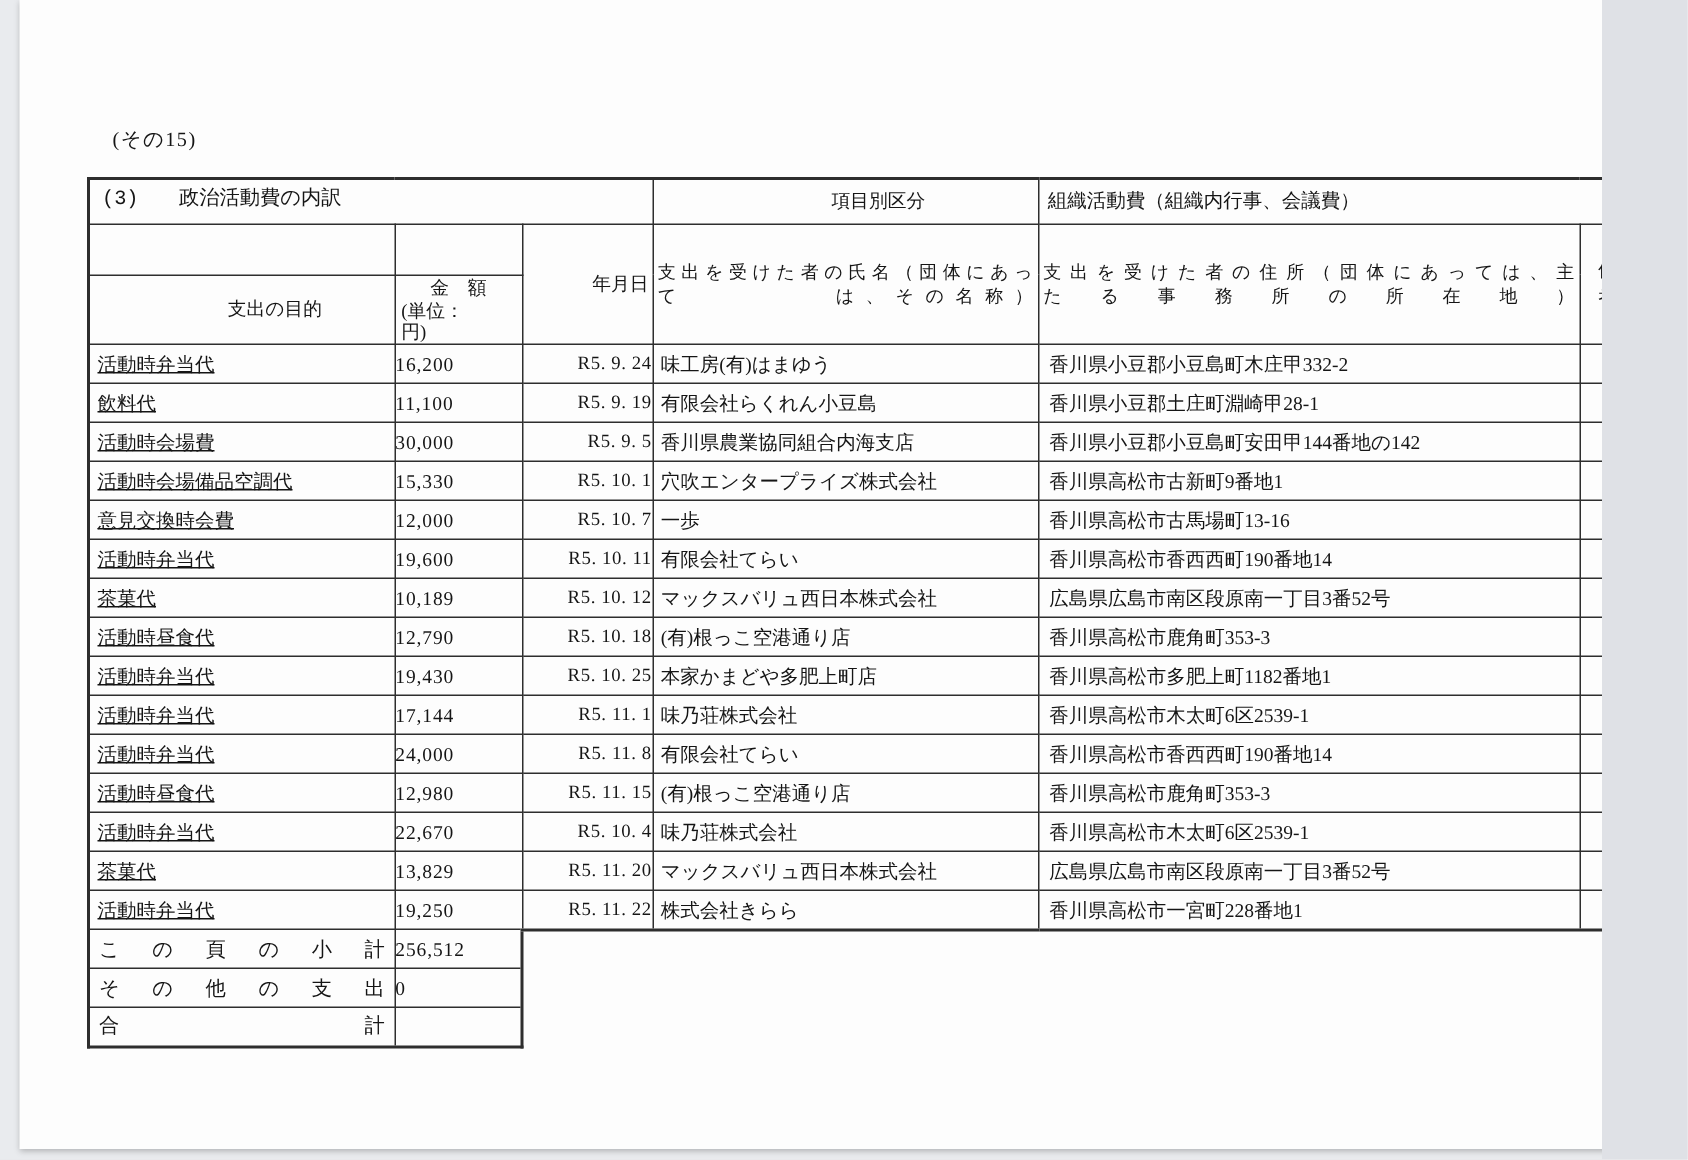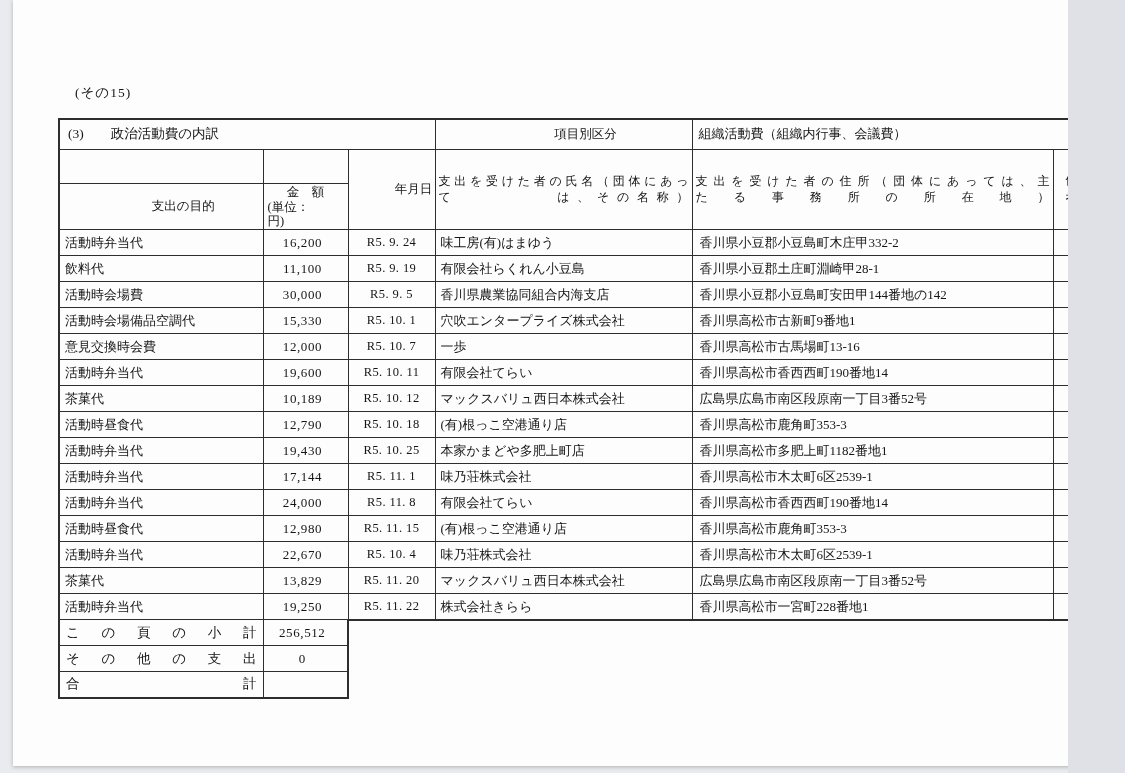--- a/index.html
+++ b/index.html
@@ -30,33 +30,33 @@
   
   .b-l2 { border-left-width:2px; }
   .b-r2 { border-right-width:2px; }
   .b-t2 { border-top-width:2px; }
   .b-b2 { border-bottom-width:2px; }
   tr.rowA td { height:30px; }
   tr.rowB td { height:34px; }
   tr.rowC td { height:45px; }
   tbody#data-rows td { height:26px; }
   tr.sumrow td { height:26px;margin-top:35px; }
-  .title-cell { padding-left:8px; font-size:13.5px; }
+  .title-cell { padding-left:8px; font-size:13.5px;font-family:Liberation Mono, monospace; }
   .center { text-align:center;padding-left:44px; }
   .cat-value { padding-left:6px; font-size:13px; }
   .hdr { font-size:12.5px; }
   .hdr-wrap { white-space:normal; padding:2px 3px; }
   .jline { text-align:justify; text-align-last:justify; line-height:1.35; font-size:12px; }
   .amt-hdr { padding:1px 4px; font-size:12.5px; white-space:normal; }
   .amt-hdr .l1 { text-align:center; }
   .amt-hdr .l2, .amt-hdr .l3 { text-align:left; line-height:1.15; }
   .note-hdr { text-align:center; font-size:12.5px; line-height:1.4; white-space:normal; }
-  .c-purpose { padding-left:5px; }
-  .c-amt { text-align:center; padding-right:6px; letter-spacing:0.6px; }
-  .c-date { text-align:center; font-size:12.5px; letter-spacing:0.4px; }
+  .c-purpose { padding-left:5px;text-decoration:underline; }
+  .c-amt { text-align:left; padding-right:6px; letter-spacing:0.6px; }
+  .c-date { text-align:right; font-size:12.5px; letter-spacing:0.4px; }
   .c-payee { padding-left:5px;margin-top:44px; }
   .c-addr { padding-left:7px; }
   .sum-label { text-align:justify; text-align-last:justify; padding:0 6px; font-size:13.5px; }
   .ghost { border:none; }
 </style>
 </head>
 <body>
 
 <div class="canvas">
   <div class="page">

